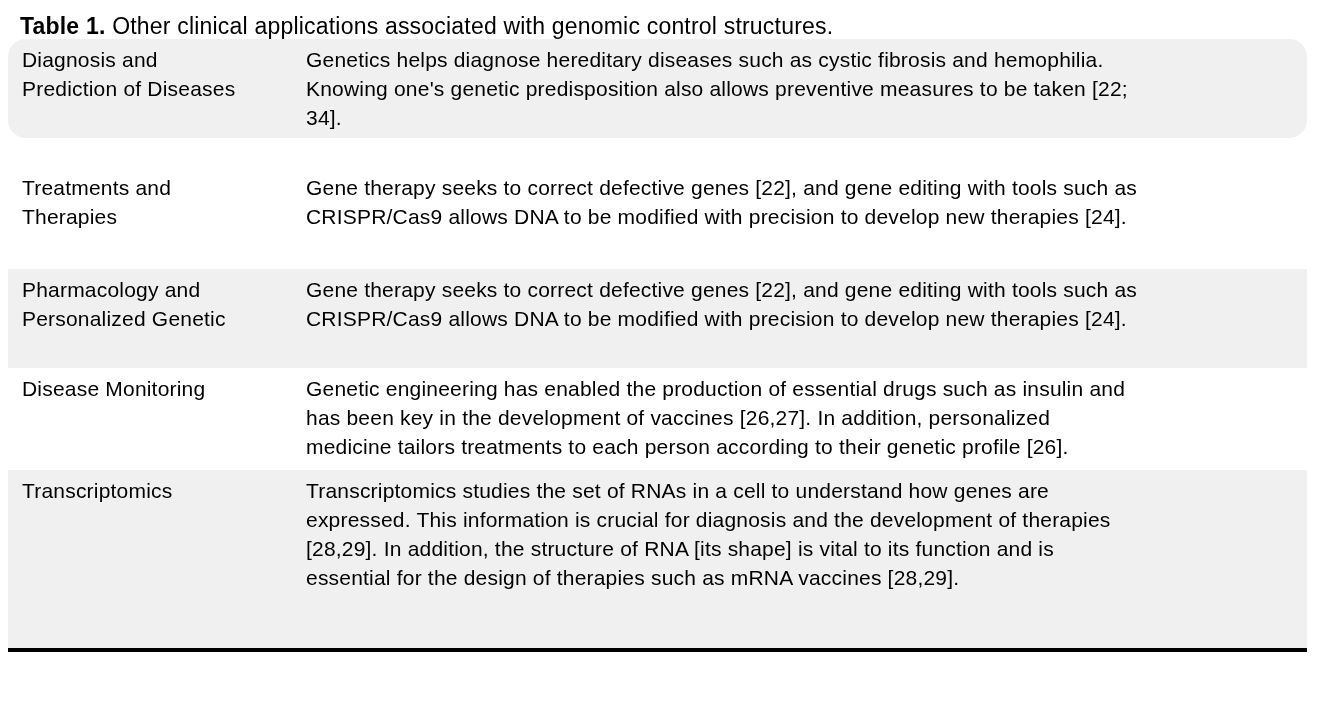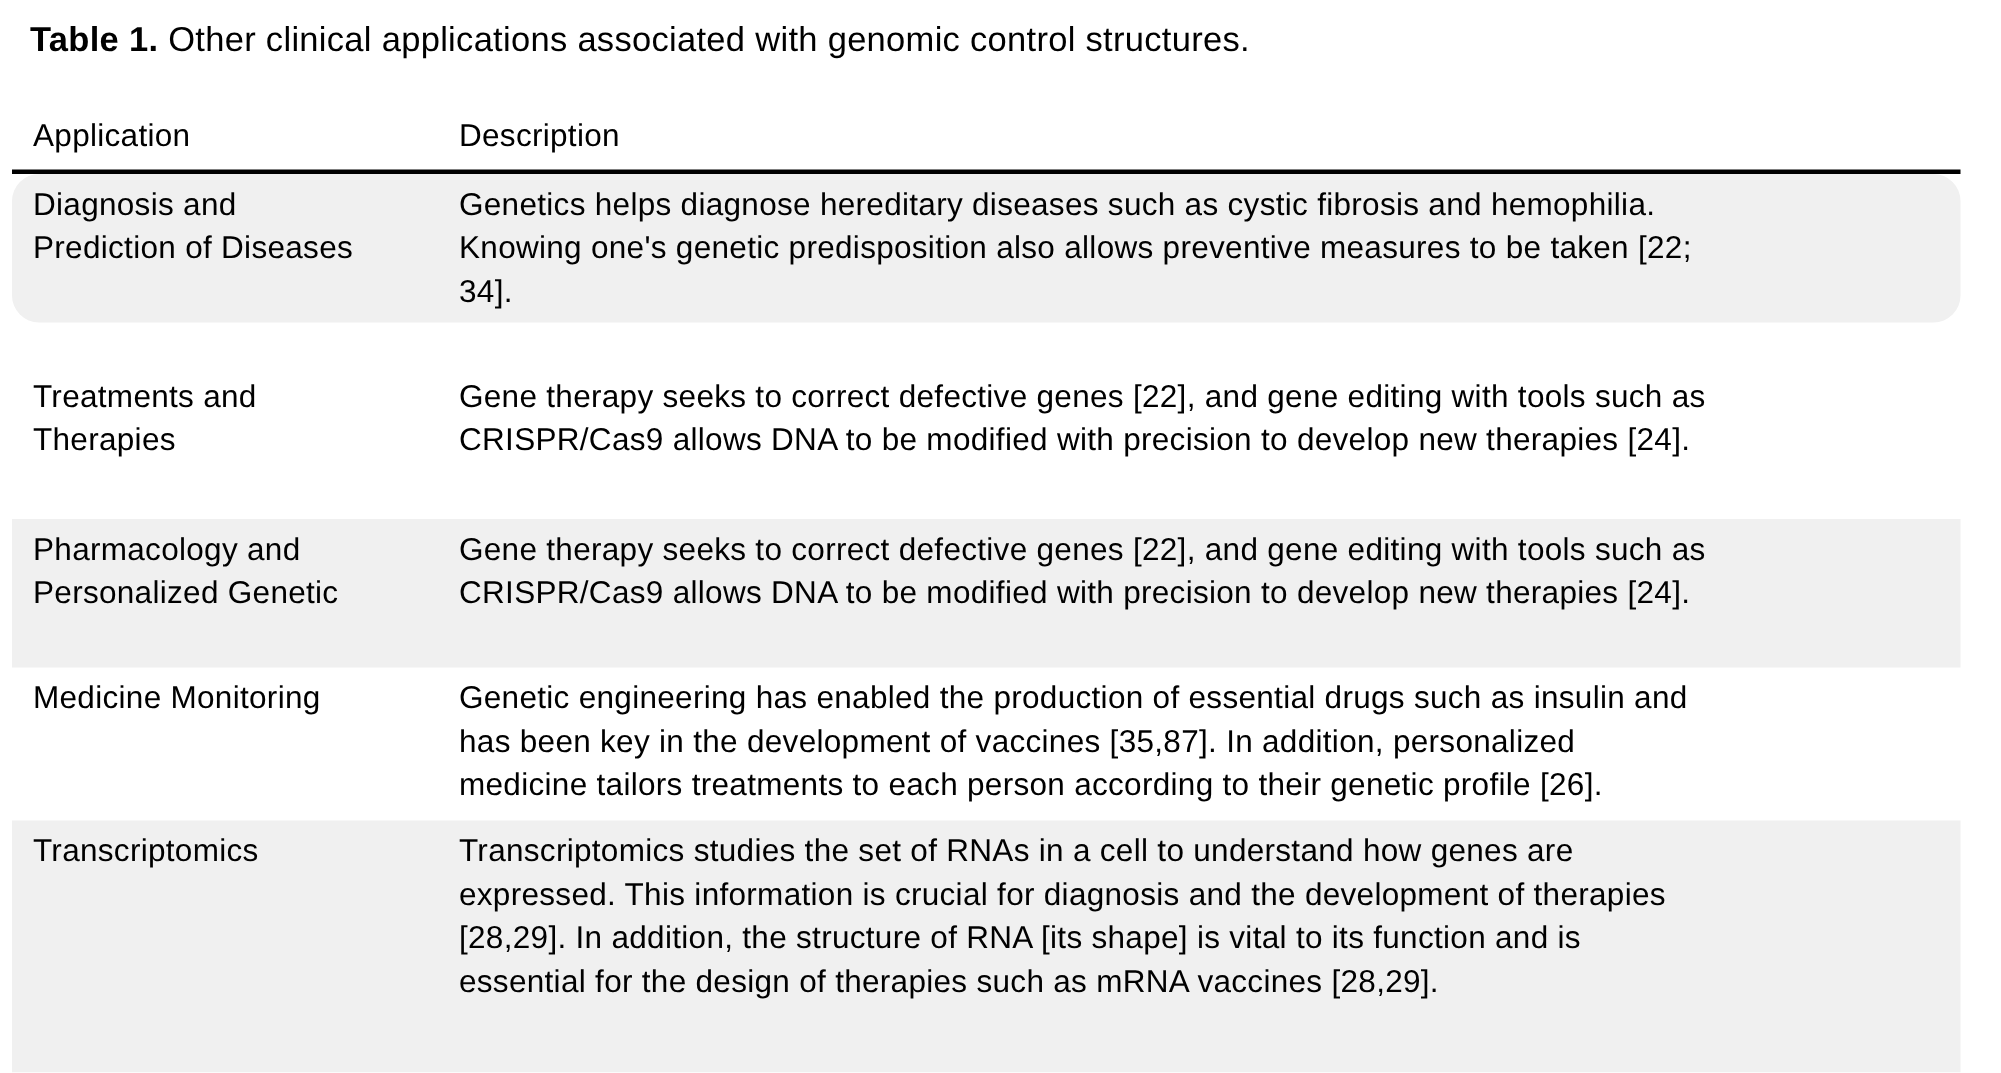--- a/index.html
+++ b/index.html
@@ -66,24 +66,20 @@
 <body>
 
 <div class="page">
 
   <div class="caption">
     <span class="bold">Table 1.</span><span> Other clinical applications associated with genomic control structures.</span>
   </div>
 
   <div class="table">
 
-    <div class="header-row">
-      <div class="col-app">Application</div>
-      <div class="col-desc">Description</div>
-    </div>
 
     <div class="row shade r1">
       <div class="col-app cell">Diagnosis and
 Prediction of Diseases</div>
       <div class="col-desc cell">Genetics helps diagnose hereditary diseases such as cystic fibrosis and hemophilia.
 Knowing one's genetic predisposition also allows preventive measures to be taken [22;
 34].</div>
     </div>
 
     <div class="row r2">
@@ -94,23 +90,23 @@
     </div>
 
     <div class="row shade r3">
       <div class="col-app cell">Pharmacology and
 Personalized Genetic</div>
       <div class="col-desc cell">Gene therapy seeks to correct defective genes [22], and gene editing with tools such as
 CRISPR/Cas9 allows DNA to be modified with precision to develop new therapies [24].</div>
     </div>
 
     <div class="row r4">
-      <div class="col-app cell">Medicine Monitoring</div>
+      <div class="col-app cell">Disease Monitoring</div>
       <div class="col-desc cell">Genetic engineering has enabled the production of essential drugs such as insulin and
-has been key in the development of vaccines [35,87]. In addition, personalized
+has been key in the development of vaccines [26,27]. In addition, personalized
 medicine tailors treatments to each person according to their genetic profile [26].</div>
     </div>
 
     <div class="row shade r5">
       <div class="col-app cell">Transcriptomics</div>
       <div class="col-desc cell">Transcriptomics studies the set of RNAs in a cell to understand how genes are
 expressed. This information is crucial for diagnosis and the development of therapies
 [28,29]. In addition, the structure of RNA [its shape] is vital to its function and is
 essential for the design of therapies such as mRNA vaccines [28,29].</div>
     </div>

